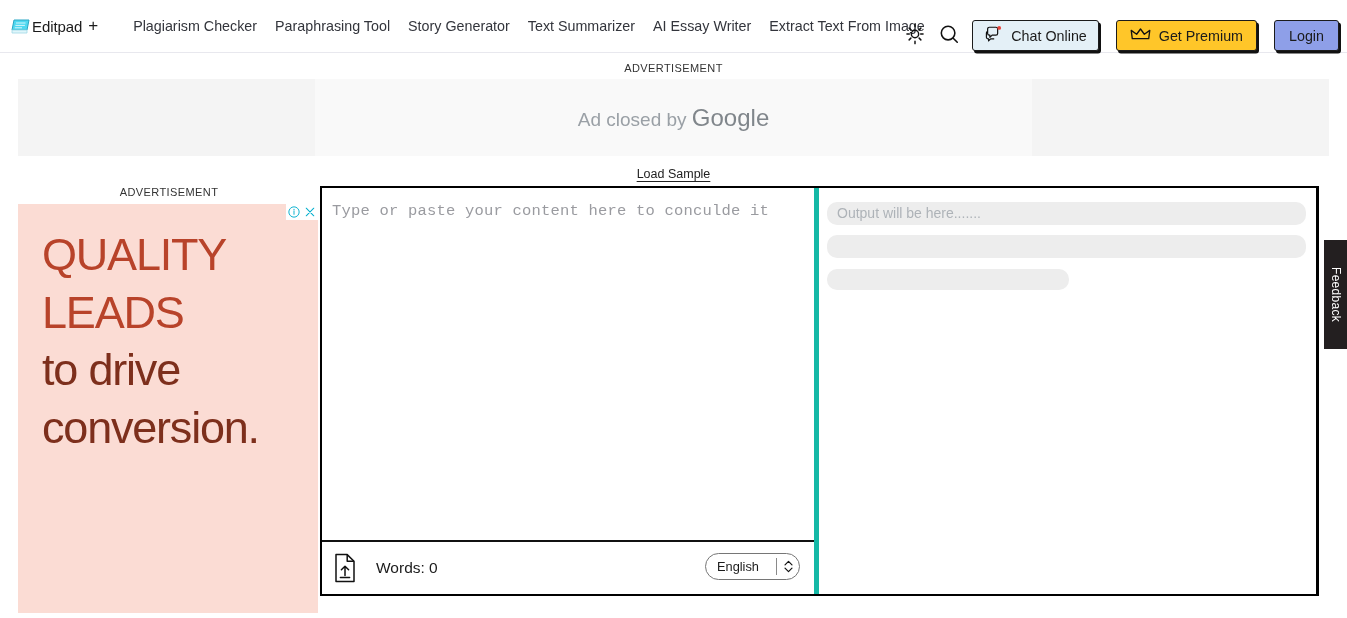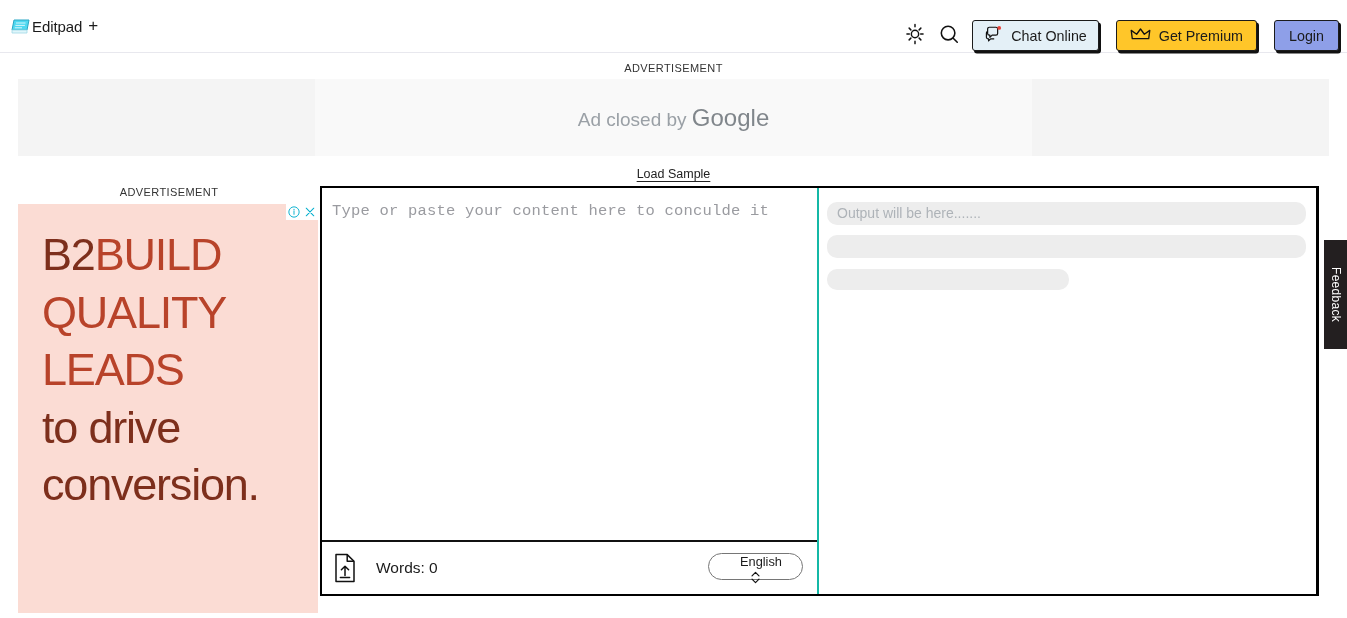--- a/index.html
+++ b/index.html
@@ -122,21 +122,21 @@
   .editor-outer {
     position: relative;
     width: 999px; height: 410px;
     display: flex;
     border: 2.5px solid #000;
     border-right: 3px solid #000;
     background: #fff;
   }
   .editor-left {
     width: 497px; height: 100%;
-    border-right: 2px solid #14b8a6;
+    border-right: 5px solid #14b8a6;
     display: flex; flex-direction: column;
     background: #fff;
   }
   .editor-area {
     flex: 1; padding: 14px 12px 0 10px; position: relative;
   }
   .editor-placeholder {
     font-family: "Liberation Mono", monospace;
     font-size: 15.5px; color: #9a9ba0; letter-spacing: 0.2px;
     white-space: nowrap;
@@ -146,21 +146,21 @@
     display: flex; align-items: center; padding: 0 12px 0 10px;
     position: relative;
   }
   .upload-icon { width: 26px; height: 30px; cursor: pointer; margin-right: 18px; }
   .words { font-size: 15.5px; color: #1b1b1b; }
   .lang-select {
     position: absolute; right: 14px; top: 11px;
     display: flex; align-items: center;
     width: 95px; height: 27px;
     border: 1px solid #767676; border-radius: 14px;
-    background: #fff; cursor: pointer; flex-direction: column;
+    background: #fff; cursor: pointer;
   }
   .lang-text { font-size: 12.8px; color: #1b1b1b; padding-left: 11px; flex: 1; }
   .lang-div { width: 1px; height: 17px; background: #8a8a8a; }
   .lang-chev { width: 22px; display:flex; align-items:center; justify-content:center; }
 
   
   .output-panel {
     flex: 1; height: 100%; padding: 14px 10px 0 8px;
     background: #fff;
   }
@@ -195,20 +195,28 @@
       <svg width="21" height="19" viewBox="0 0 21 19">
         <path d="M2 13 L4 3 L19 3 L17 13 Z" fill="#4fd8f0" stroke="#2aa7c4" stroke-width="1"></path>
         <path d="M2 13 L17 13 L17 16 L2 16 Z" fill="#dff6fb" stroke="#9fd8e6" stroke-width="0.8"></path>
         <path d="M6 6 L15.5 6 M5.4 8.4 L14.9 8.4 M4.8 10.8 L12 10.8" stroke="#ffffff" stroke-width="0.9" opacity="0.85"></path>
       </svg>
     </span>
     <span class="brand-name">Editpad</span>
     <span class="brand-plus">+</span>
   </div>
 
+  <nav class="nav">
+    <a>Plagiarism Checker</a>
+    <a>Paraphrasing Tool</a>
+    <a>Story Generator</a>
+    <a>Text Summarizer</a>
+    <a>AI Essay Writer</a>
+    <a>Extract Text From Image</a>
+  </nav>
 
   <div class="hdr-right">
 
     <button class="icon-btn">
       <span>
         <svg width="22" height="22" viewBox="0 0 24 24" fill="none" stroke="#111" stroke-width="1.6" stroke-linecap="round">
           <circle cx="12" cy="12" r="4"></circle>
           <path d="M12 1.5v2.6M12 19.9v2.6M3.2 12H5.8M18.2 12h2.6M5.6 5.6l1.9 1.9M16.5 16.5l1.9 1.9M18.4 5.6l-1.9 1.9M7.5 16.5l-1.9 1.9"></path>
         </svg>
       </span>
@@ -275,21 +283,20 @@
             <circle cx="7" cy="3.9" r="0.75" fill="#00aecd" stroke="none"></circle>
           </svg>
         </span>
         <span class="ad-badge">
           <svg width="12" height="12" viewBox="0 0 14 14" fill="none" stroke="#00aecd" stroke-width="1.2" stroke-linecap="round">
             <path d="M2.6 2.6 L11.4 11.4 M11.4 2.6 L2.6 11.4"></path>
           </svg>
         </span>
       </div>
       <div class="ad-copy">
-        <div class="ad-l1"><span class="b2">B2</span><span>BUILD</span></div>
         <div class="ad-l2">QUALITY</div>
         <div class="ad-l2">LEADS</div>
         <div class="ad-l3">to drive</div>
         <div class="ad-l3">conversion.</div>
       </div>
     </div>
   </div>
 
   <div class="editor-outer">
 

